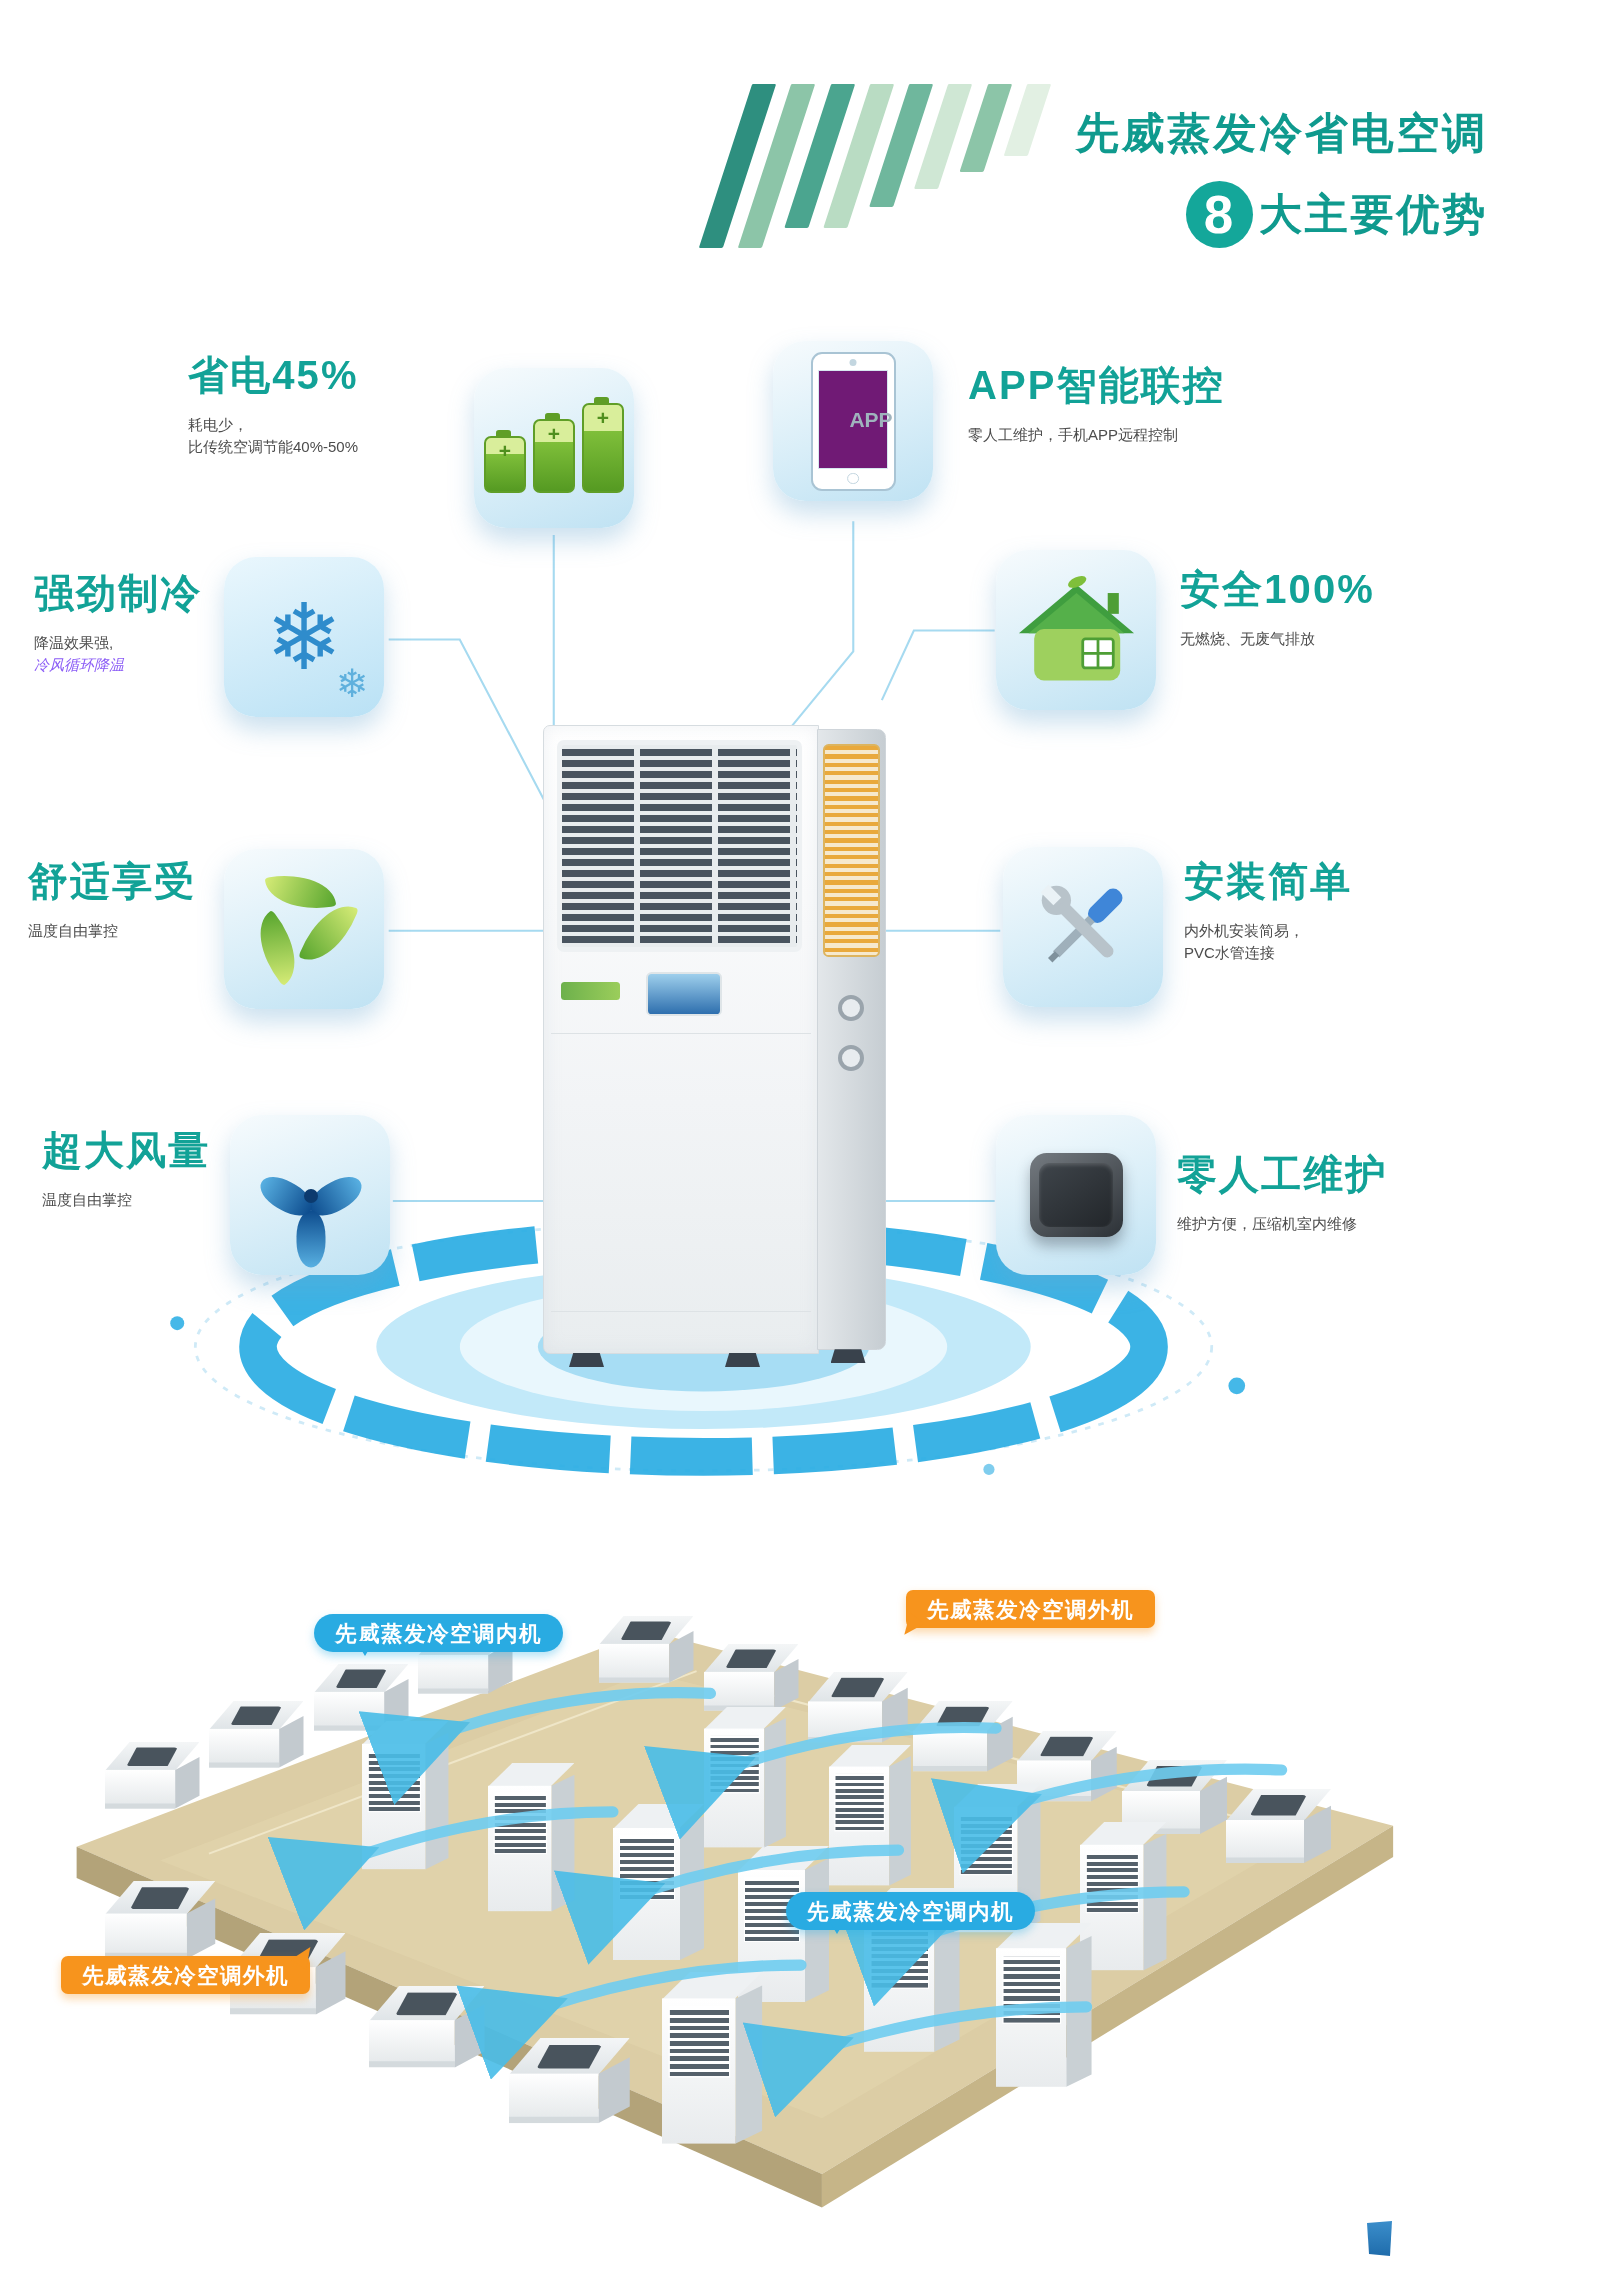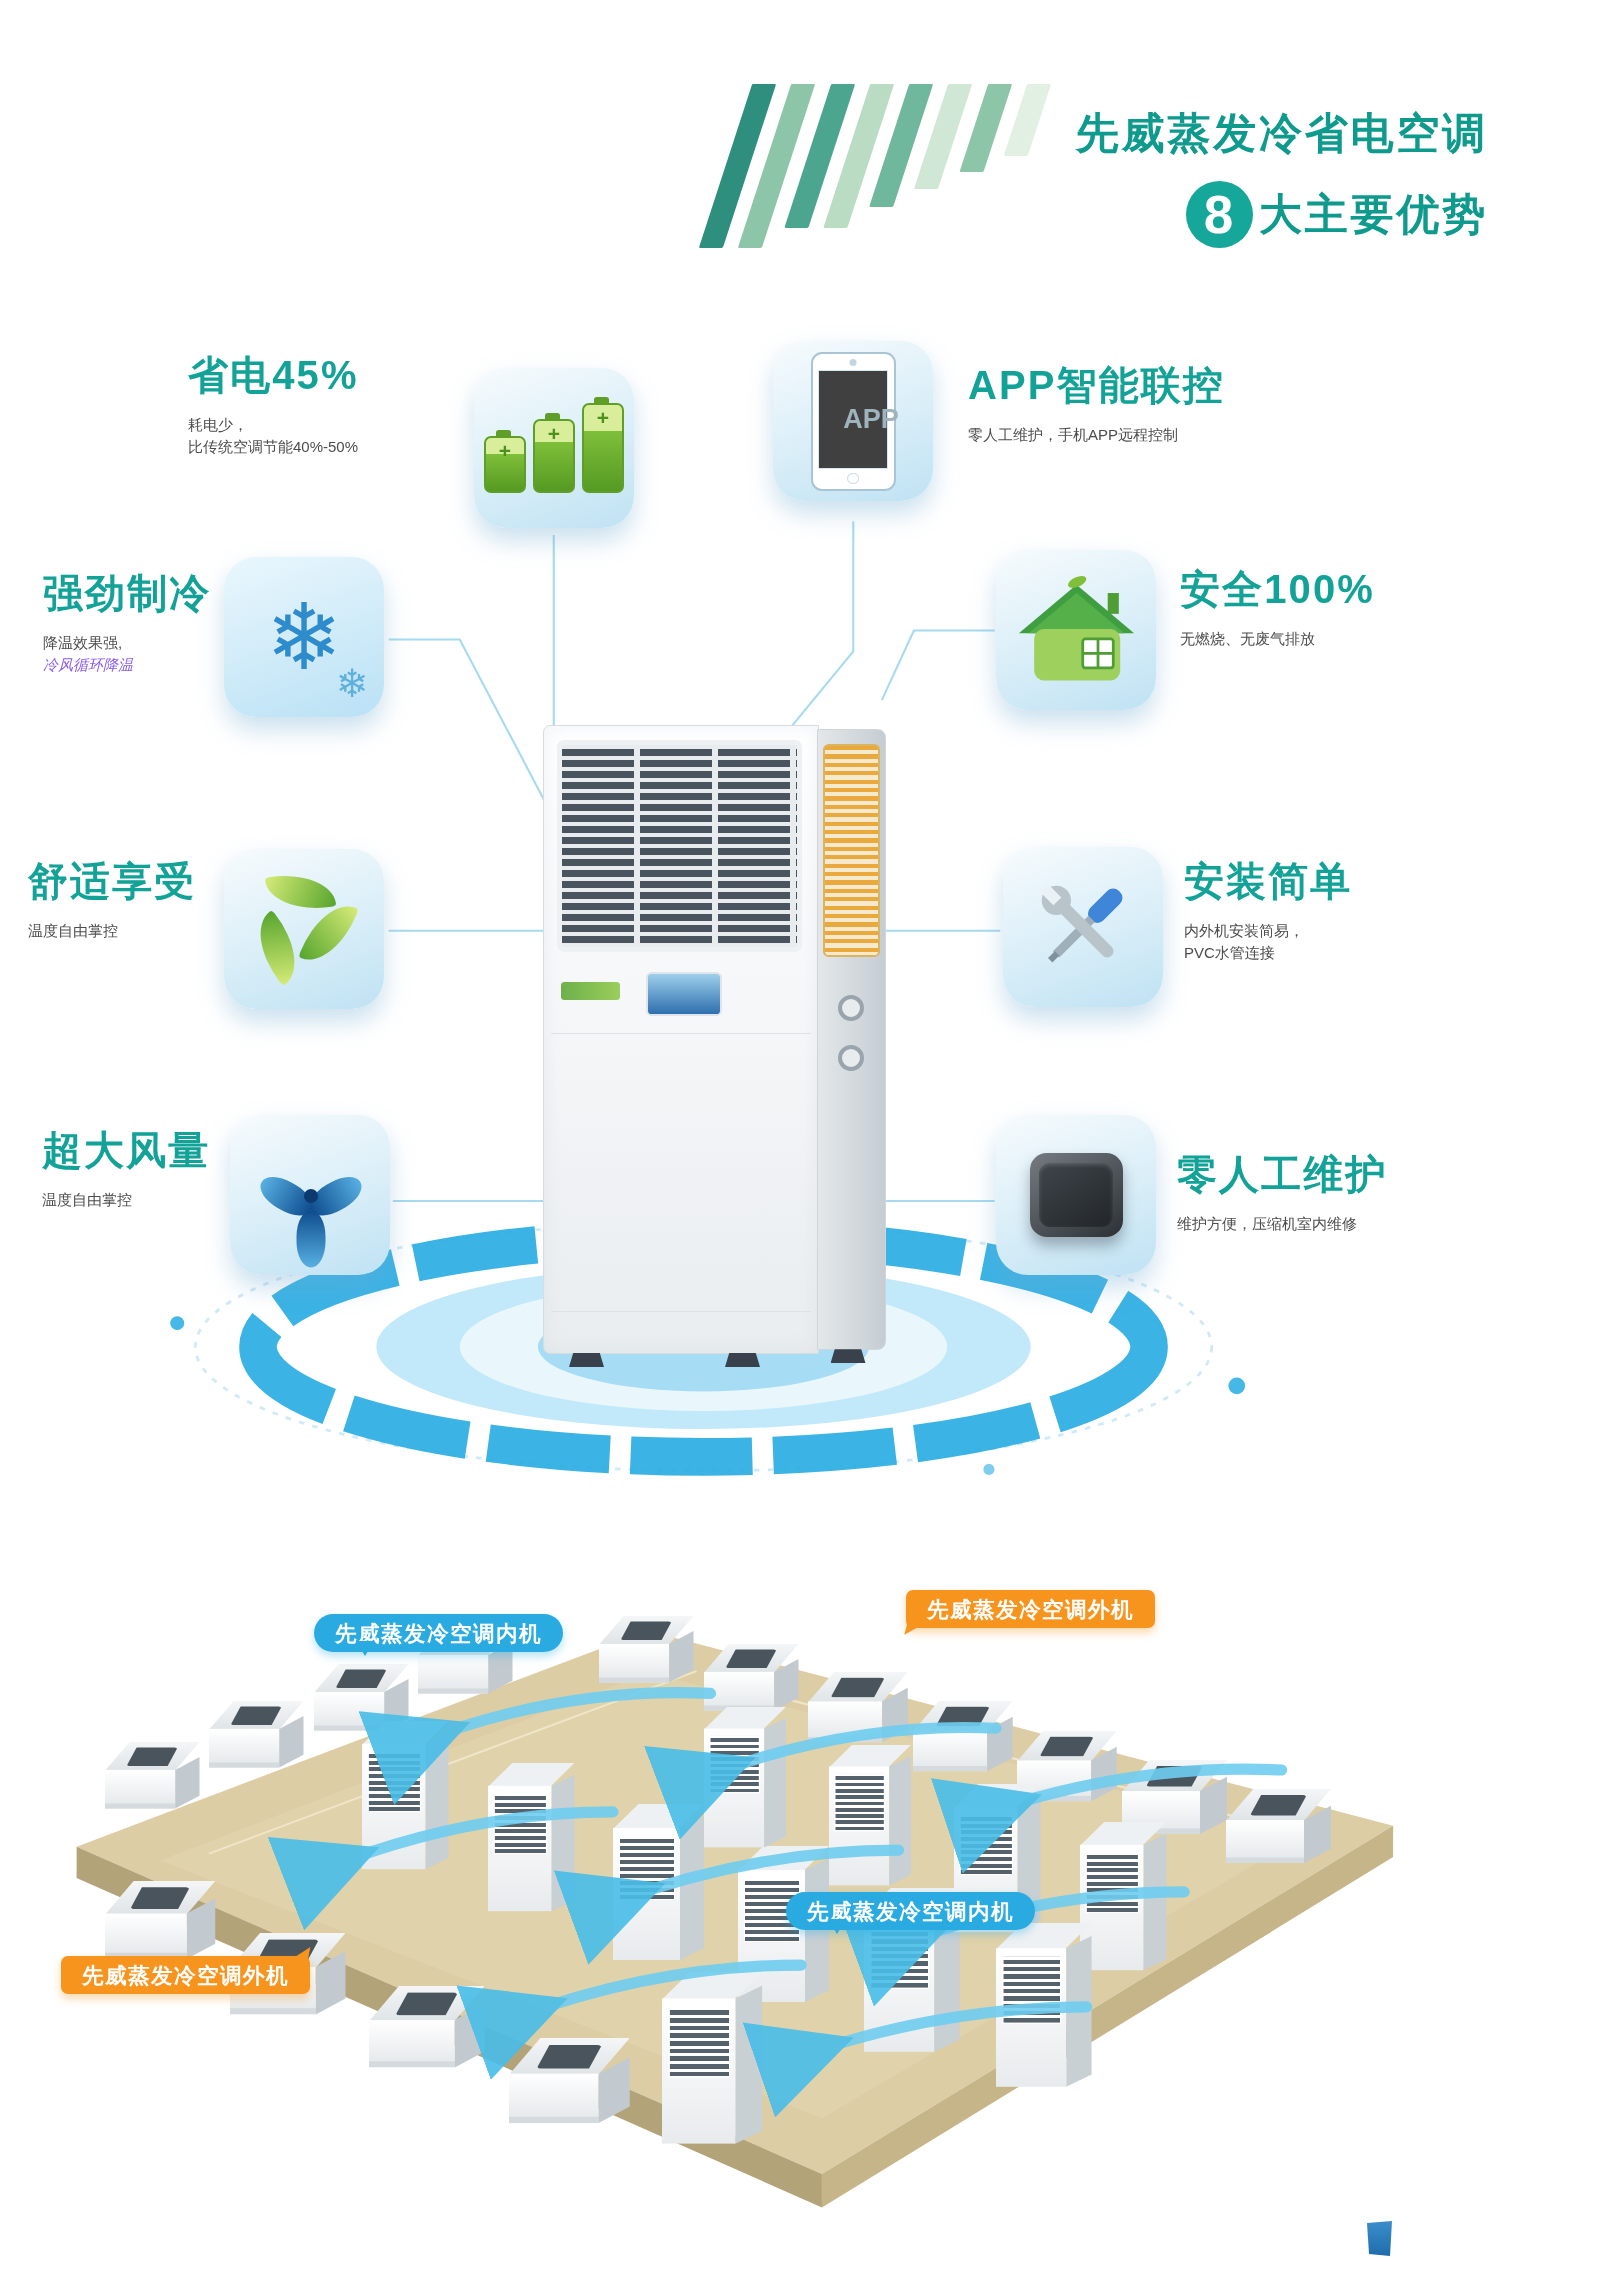--- a/index.html
+++ b/index.html
@@ -44,22 +44,22 @@
   .leaf3{left:2.8px;top:60px;transform:rotate(232deg);}
   
   .fan-wrap{position:relative;width:125px;height:125px;}
   .fblade{position:absolute;left:63px;top:63px;width:57px;height:29px;border-radius:50%/55%;
           background:linear-gradient(90deg,#0d4c8e,#58b0e2);transform-origin:0 50%;}
   .fb1{transform:rotate(-30deg);} .fb2{transform:rotate(90deg);} .fb3{transform:rotate(210deg);}
   .fhub{position:absolute;left:56px;top:56px;width:14px;height:14px;border-radius:50%;background:#0c3a6e;}
   
   .phone{position:relative;width:81px;height:135px;background:#fff;border:2.8px solid #a9c4d4;border-radius:11px;}
   .phone .dot{position:absolute;top:5.6px;left:50%;transform:translateX(-50%);width:7px;height:7px;border-radius:50%;background:#c3d6e0;}
-  .phone .screen{position:absolute;left:5.6px;right:5.6px;top:16.7px;bottom:19.5px;background:#404040;border:1.4px solid #d7e8f0;
-                 display:flex;align-items:center;justify-content:center;font-size:27px;font-weight:bold;color:#9fb3bd;padding-left:36px;}
+  .phone .screen{position:absolute;left:5.6px;right:5.6px;top:16.7px;bottom:19.5px;background:#701a75;border:1.4px solid #d7e8f0;
+                 display:flex;align-items:center;justify-content:center;font-size:21px;font-weight:bold;color:#9fb3bd;padding-left:36px;}
   .phone .home{position:absolute;bottom:4.2px;left:50%;transform:translateX(-50%);width:9.8px;height:9.8px;border:1.4px solid #c3d6e0;border-radius:50%;}
   
   .chip{position:relative;width:93px;height:84px;border-radius:16.7px;
         background:linear-gradient(145deg,#757b81,#2c3136);box-shadow:0 8.4px 14px rgba(40,50,60,.35);}
   .chip::after{content:"";position:absolute;inset:9.8px;border-radius:11px;
         background:linear-gradient(145deg,#3f454b,#22262a);box-shadow:inset 0 2.1px 4.2px rgba(255,255,255,.18);}
   
   .overlay-svg{position:absolute;left:0;top:0;z-index:1;pointer-events:none;}
   .platform-svg{position:absolute;left:132px;top:1177px;z-index:2;pointer-events:none;}
   
@@ -172,21 +172,21 @@
         </div>
       <div class="bat" style="height:70px">
           <span>+</span>
         </div>
       <div class="bat" style="height:86px">
           <span>+</span>
         </div>
     </div>
   </div>
 
-  <div class="ftext" style="left:43px;top:566px">
+  <div class="ftext" style="left:34px;top:566px">
     <div class="ftitle">强劲制冷</div>
     <div class="fdesc">
       <span>降温效果强,</span><br>
       <span class="muted">冷风循环降温</span>
     </div>
   </div>
   <div class="icard bluecard" style="left:224px;top:557px">
     <span class="snow-big">❄</span>
     <span class="snow-small">❄</span>
   </div>

